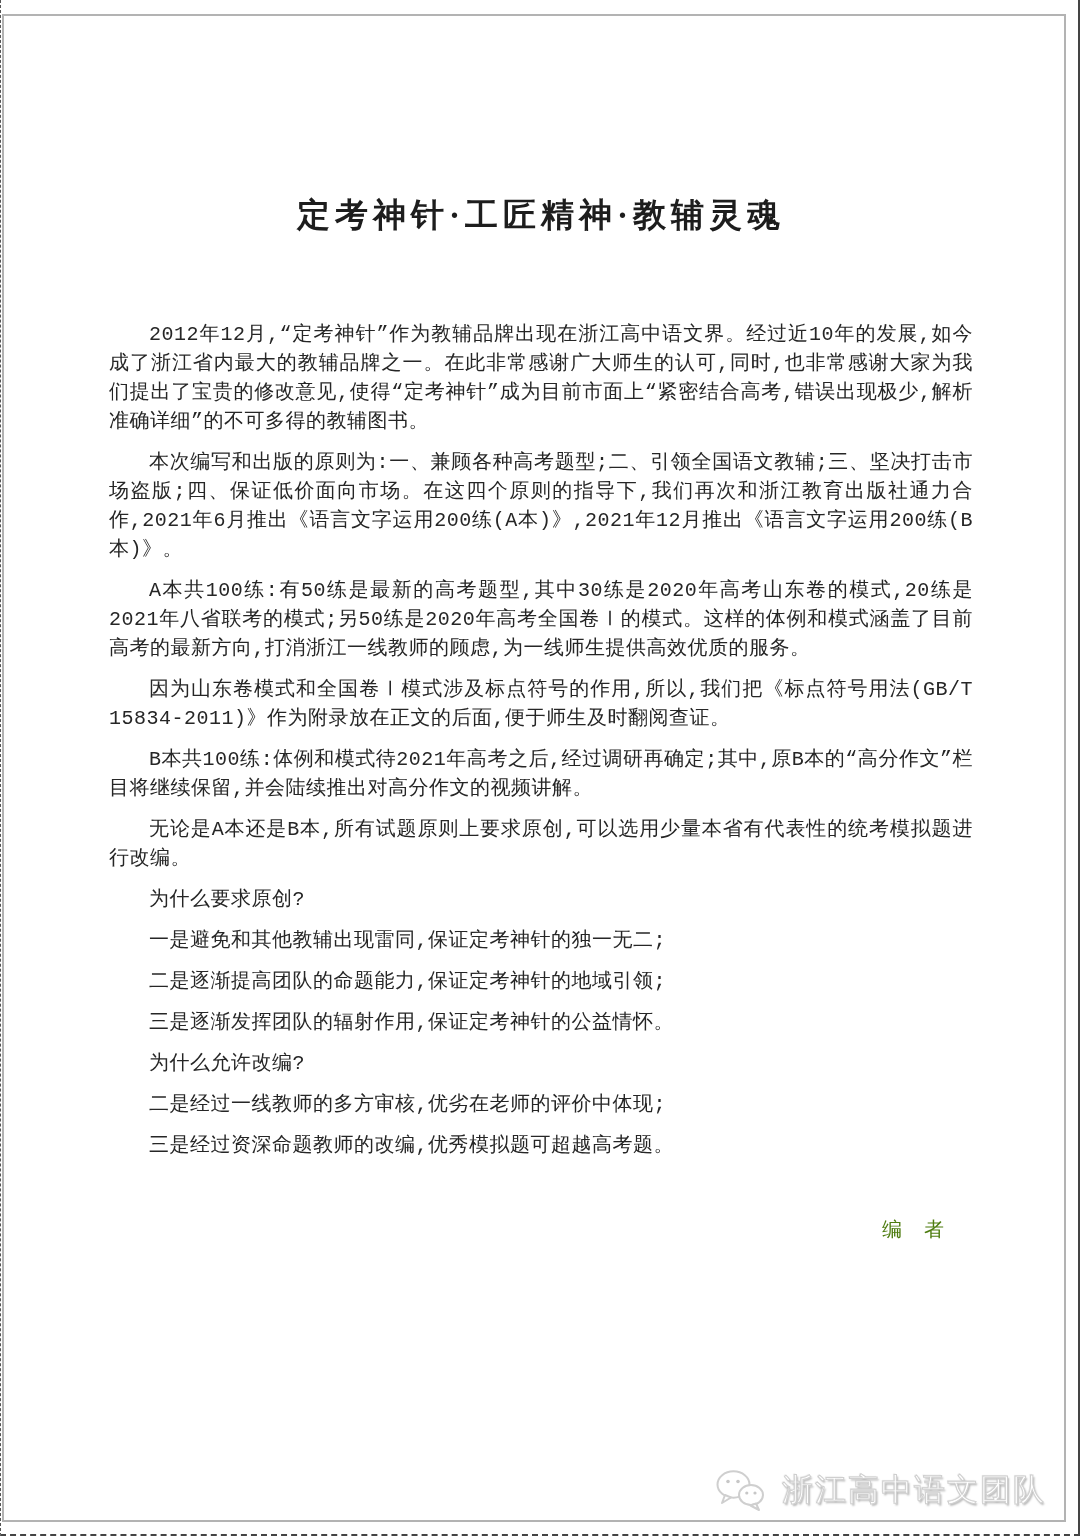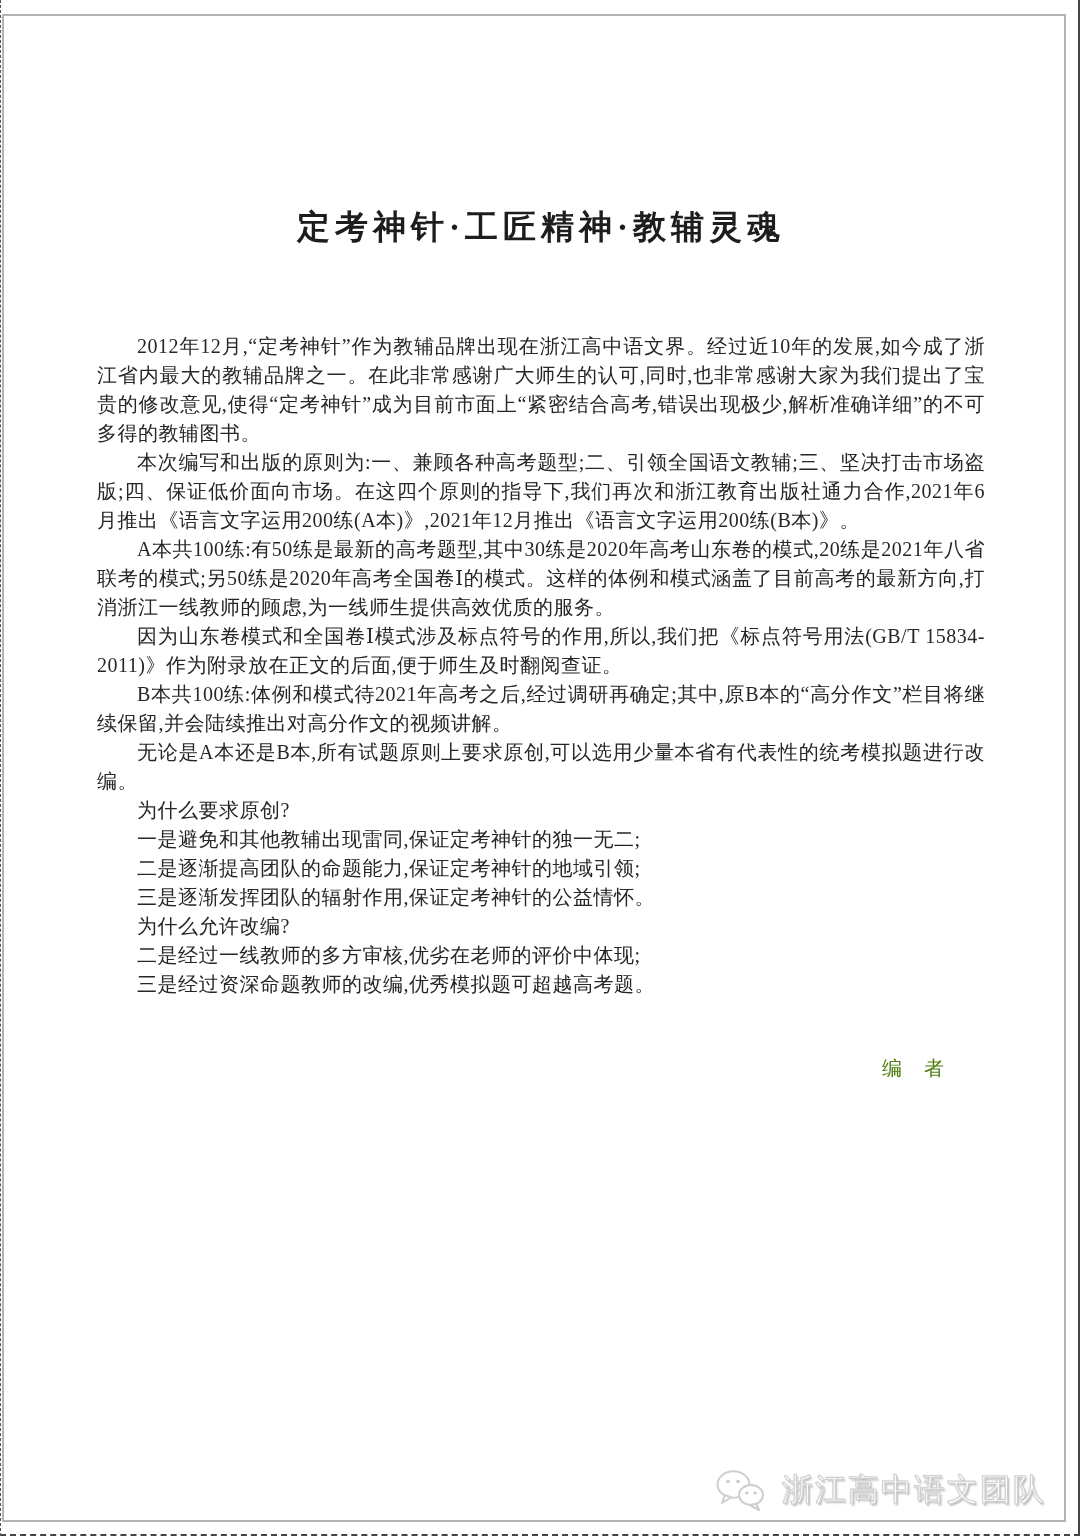--- a/index.html
+++ b/index.html
@@ -31,44 +31,45 @@
     left: 2px;
     top: 14px;
     right: 14px;
     bottom: 14px;
     border: 2px solid #b3b3b3;
     pointer-events: none;
   }
   .content {
     position: absolute;
     left: 97px;
-    top: 190px;
+    top: 178px;
     width: 888px;
   }
   .title {
     margin: 14px 0 0 0;
     font-size: 33px;
     line-height: 46px;
     font-weight: bold;
     text-align: center;
     letter-spacing: 5px;
     color: #1d1d1d;
   }
   .paras {
     margin-top: 82px;
   }
   .paras p {
-    margin: 0;
+    margin: 12px;
     padding: 0;
     font-size: 20px;
     line-height: 29px;
     text-indent: 2em;
     text-align: justify;
     text-align-last: left;
     letter-spacing: 0.5px;
+    font-family: Liberation Mono, monospace;
   }
   .signature {
     margin-top: 56px;
     font-size: 20px;
     text-align: right;
     padding-right: 40px;
     letter-spacing: 1px;
     color: #4d7c0f;
   }
   .watermark {

